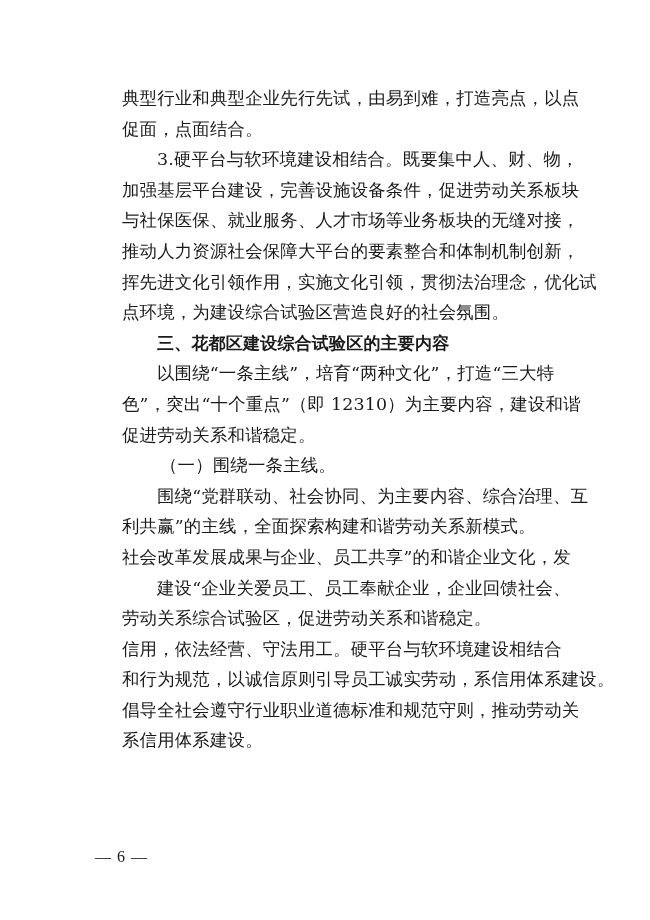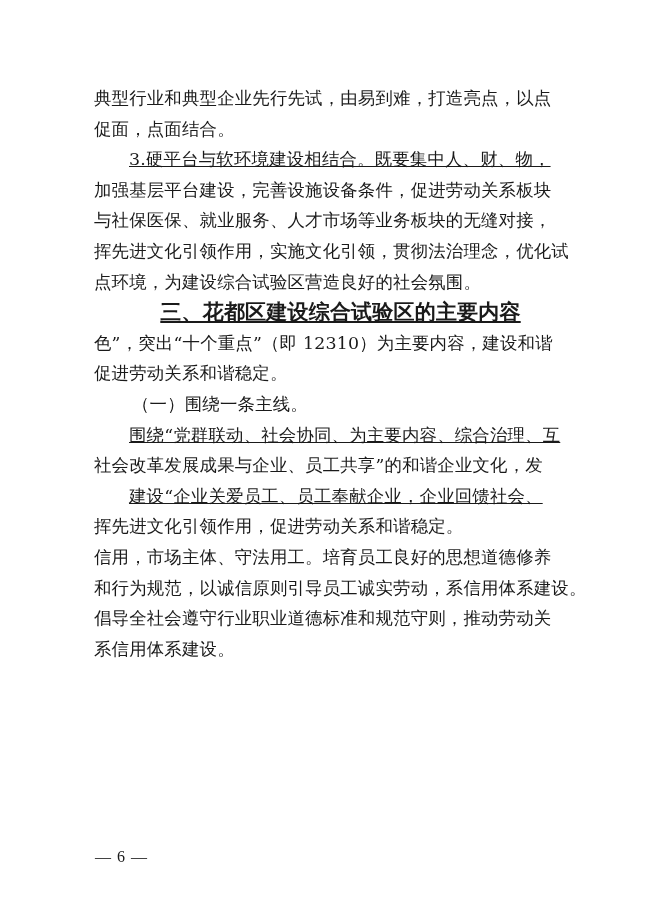--- a/index.html
+++ b/index.html
@@ -9,51 +9,55 @@
     font-family: "DejaVu Serif", "Liberation Serif", serif;
     color: #1a1a1a;
   }
   .page {
     position: absolute; left: 94px; top: 83px; width: 458px;
   }
   .line {
     height: 30.6px; line-height: 30.6px;
     font-size: 17.4px; white-space: nowrap; overflow: visible;
     letter-spacing: 0.2px;
+    margin-left: 28px;
   }
-  .indent { padding-left: 35px; text-decoration: underline; }
+  .indent { padding-left: 35px; }
   .heading {
     font-family: "DejaVu Sans", "Liberation Sans", sans-serif;
-    font-weight: bold; font-size: 21px; text-align: center;
+    font-weight: bold; font-size: 17px;
   }
   .sub { padding-left: 38px; }
   .page-number {
     position: absolute; left: 95px; top: 848px;
     font-size: 16px; font-family: "Liberation Serif", serif;
     color: #1a1a1a; letter-spacing: 1px;
   }
 </style>
 </head>
 <body>
 
 <div class="page">
   <div class="line">典型行业和典型企业先行先试，由易到难，打造亮点，以点</div>
   <div class="line">促面，点面结合。</div>
   <div class="line indent">3.硬平台与软环境建设相结合。既要集中人、财、物，</div>
   <div class="line">加强基层平台建设，完善设施设备条件，促进劳动关系板块</div>
   <div class="line">与社保医保、就业服务、人才市场等业务板块的无缝对接，</div>
+  <div class="line">推动人力资源社会保障大平台的要素整合和体制机制创新，</div>
   <div class="line">挥先进文化引领作用，实施文化引领，贯彻法治理念，优化试</div>
   <div class="line">点环境，为建设综合试验区营造良好的社会氛围。</div>
   <div class="line indent heading">三、花都区建设综合试验区的主要内容</div>
+  <div class="line indent">以围绕“一条主线”，培育“两种文化”，打造“三大特</div>
   <div class="line">色”，突出“十个重点”（即 12310）为主要内容，建设和谐</div>
   <div class="line">促进劳动关系和谐稳定。</div>
   <div class="line sub">（一）围绕一条主线。</div>
   <div class="line indent">围绕“党群联动、社会协同、为主要内容、综合治理、互</div>
+  <div class="line">利共赢”的主线，全面探索构建和谐劳动关系新模式。</div>
   <div class="line">社会改革发展成果与企业、员工共享”的和谐企业文化，发</div>
   <div class="line indent">建设“企业关爱员工、员工奉献企业，企业回馈社会、</div>
-  <div class="line">挥先进文化引领作用，促进劳动关系和谐稳定。</div>
-  <div class="line">信用，市场主体、守法用工。培育员工良好的思想道德修养</div>
+  <div class="line">劳动关系综合试验区，促进劳动关系和谐稳定。</div>
+  <div class="line">信用，依法经营、守法用工。硬平台与软环境建设相结合</div>
   <div class="line">和行为规范，以诚信原则引导员工诚实劳动，系信用体系建设。</div>
   <div class="line">倡导全社会遵守行业职业道德标准和规范守则，推动劳动关</div>
   <div class="line">系信用体系建设。</div>
 </div>
 
 <div class="page-number">— 6 —</div>
 
 </body></html>

